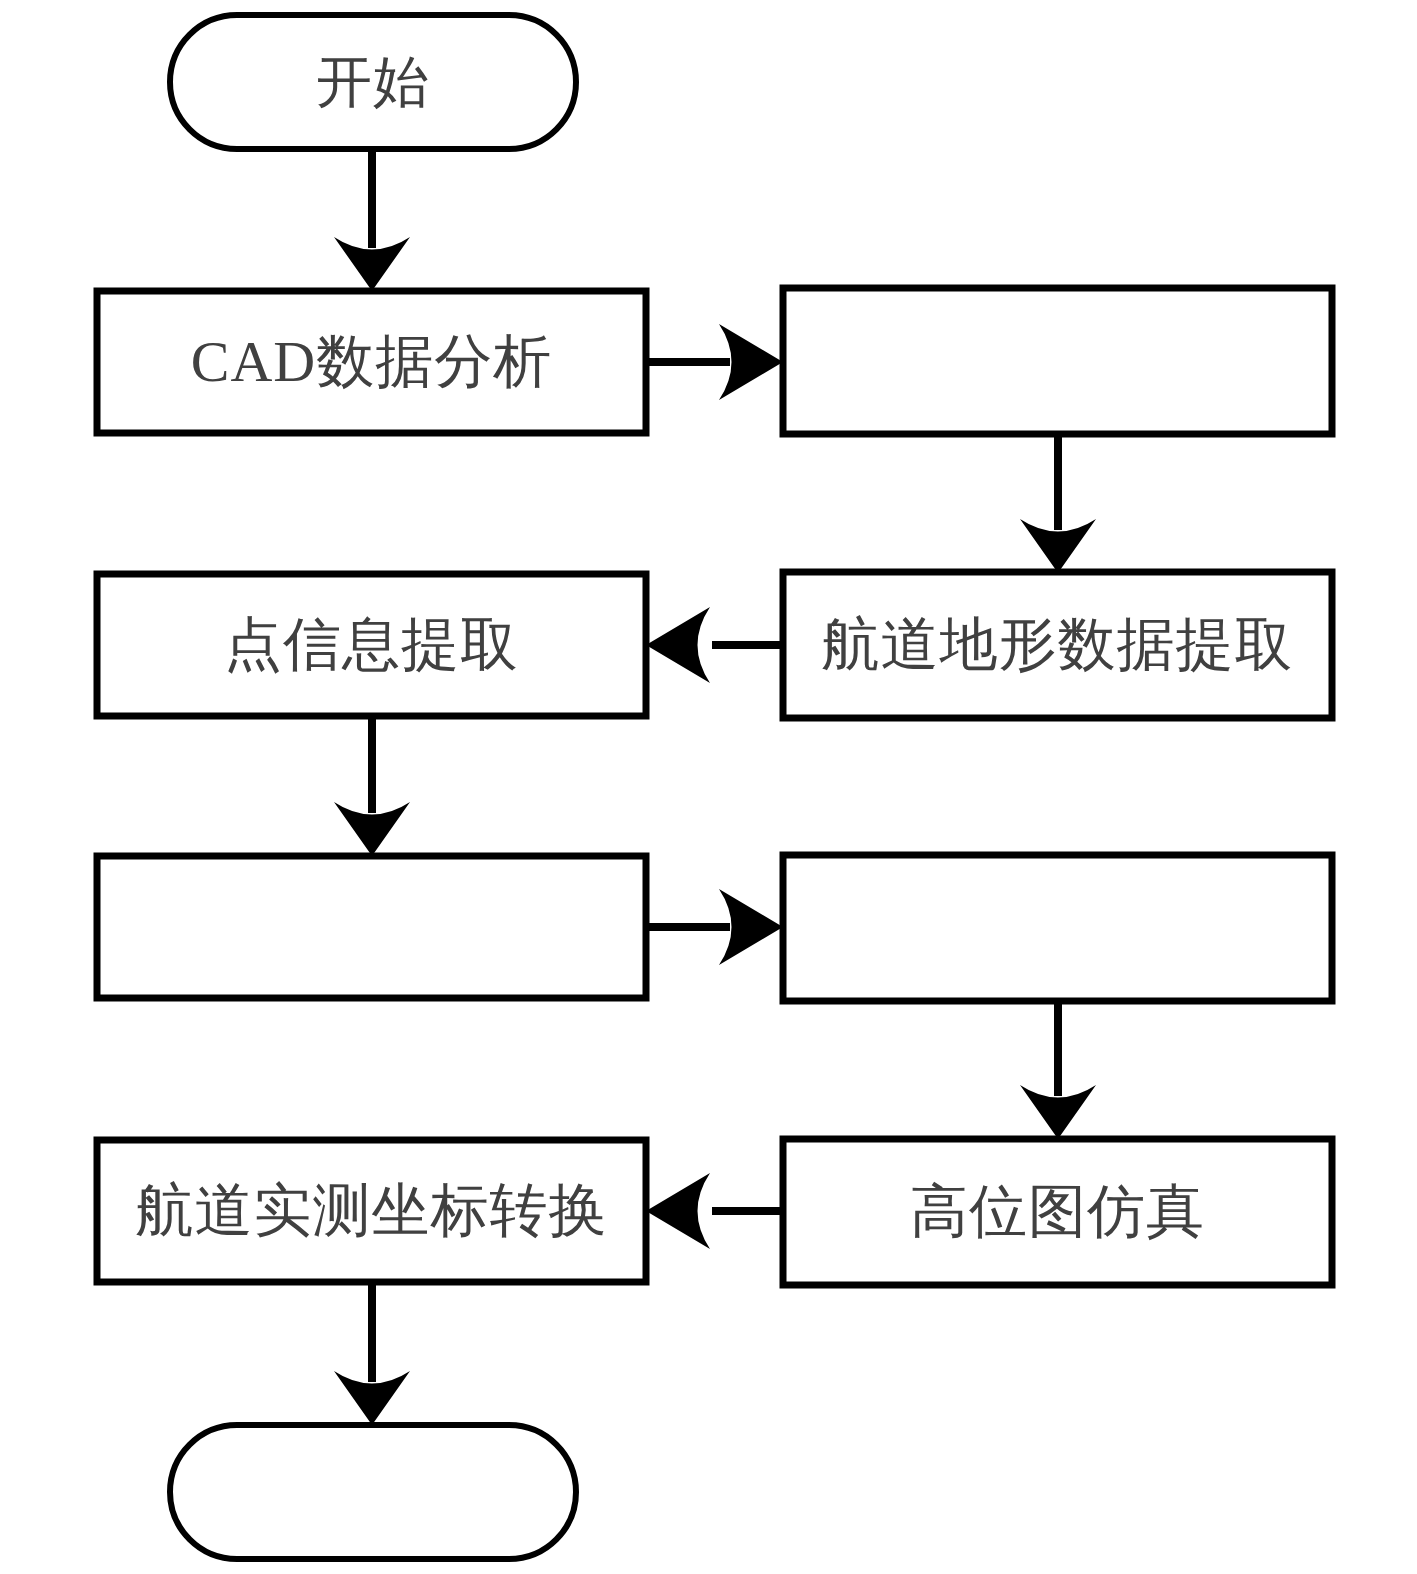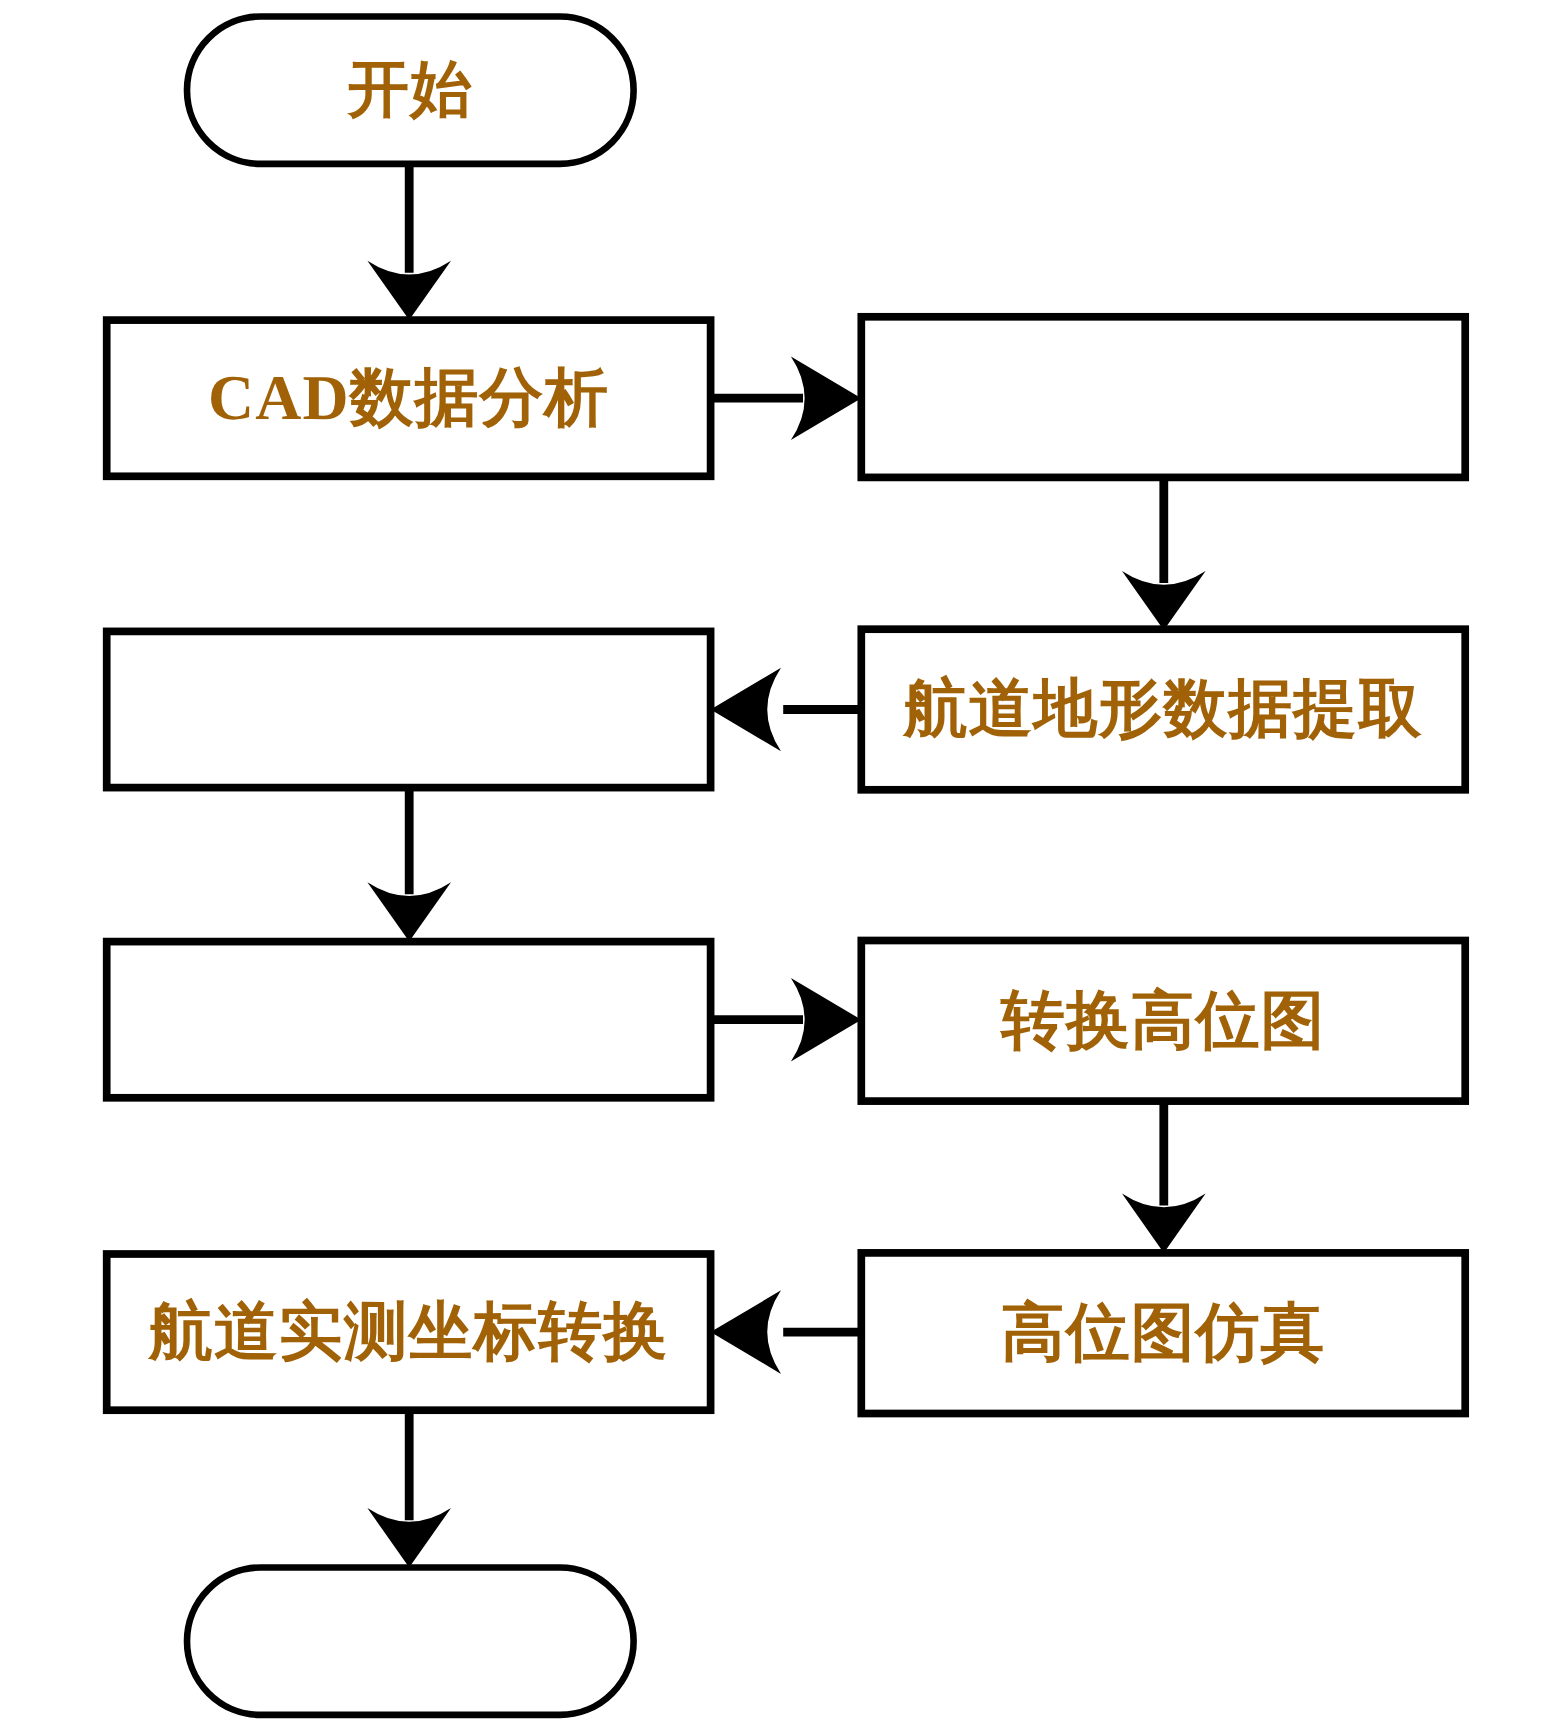--- a/index.html
+++ b/index.html
@@ -22,28 +22,27 @@
     left: 0;
     top: 0;
     width: 1417px;
     height: 1574px;
   }
   .node-label {
     position: absolute;
     display: flex;
     align-items: center;
     justify-content: center;
-    color: #a16207;
+    color: #404040;
     font-family: "Liberation Serif", "DejaVu Serif", serif;
     font-size: 58px;
     line-height: 1;
     letter-spacing: 1px;
     white-space: nowrap;
     pointer-events: none;
-    font-weight: bold;
   }
   .terminal-label { font-size: 56px; }
 </style>
 </head>
 <body>
 
 <div id="flowchart-root">
 
   <svg id="flow-svg" viewBox="0 0 1417 1574" xmlns="http://www.w3.org/2000/svg">
 
@@ -110,22 +109,22 @@
 
   </svg>
 
   <div class="node-label terminal-label" style="left:170px; top:15px; width:406px; height:134px;">开始</div>
 
   <div class="node-label" style="left:97px; top:291px; width:549px; height:142px;">CAD数据分析</div>
 
 
   <div class="node-label" style="left:783px; top:572px; width:549px; height:146px;">航道地形数据提取</div>
 
+  <div class="node-label" style="left:97px; top:574px; width:549px; height:142px;">点信息提取</div>
 
 
-  <div class="node-label" style="left:783px; top:855px; width:549px; height:146px;">转换高位图</div>
 
   <div class="node-label" style="left:783px; top:1139px; width:549px; height:146px;text-align:center;">高位图仿真</div>
 
   <div class="node-label" style="left:97px; top:1140px; width:549px; height:142px;">航道实测坐标转换</div>
 
 
 </div>
 
 </body></html>

